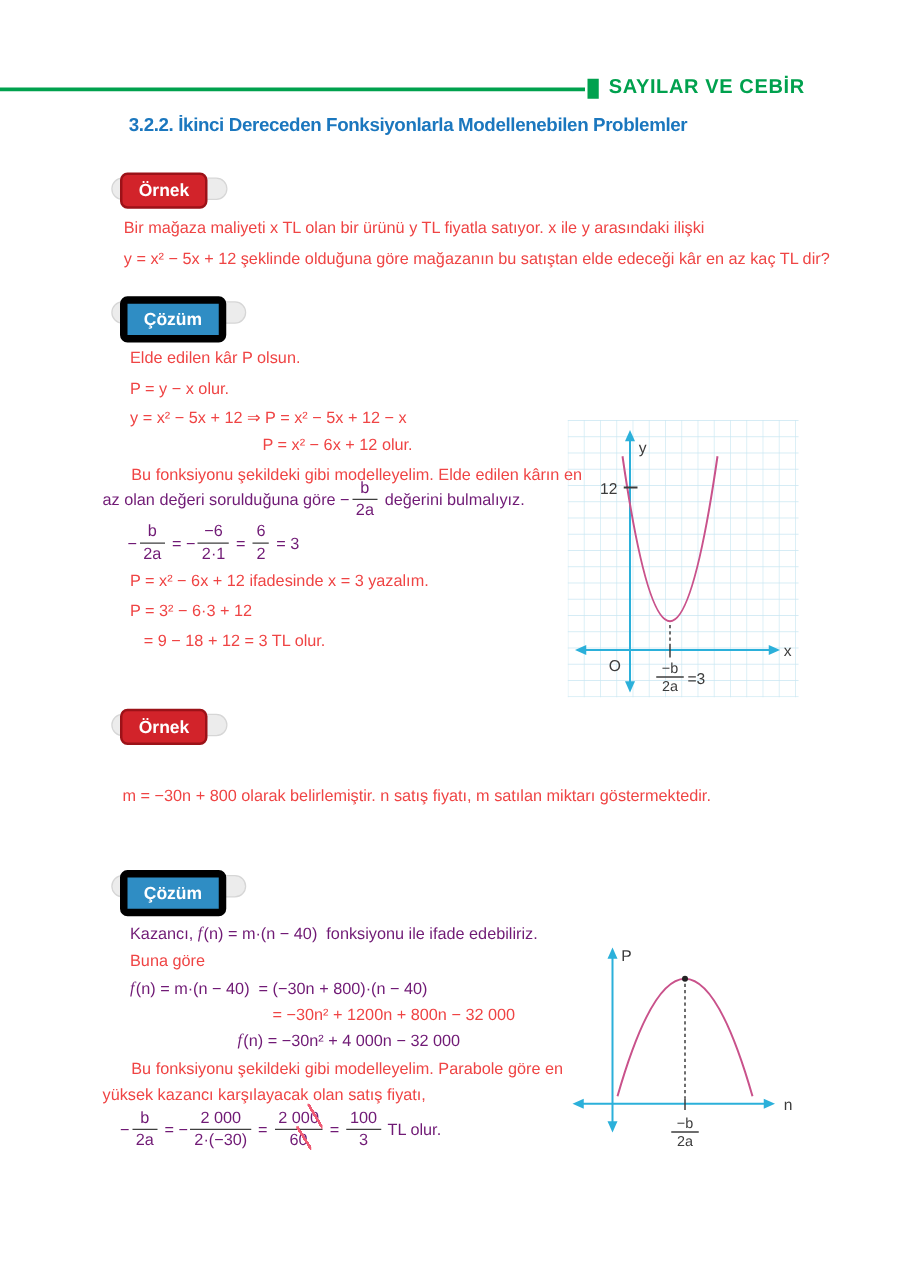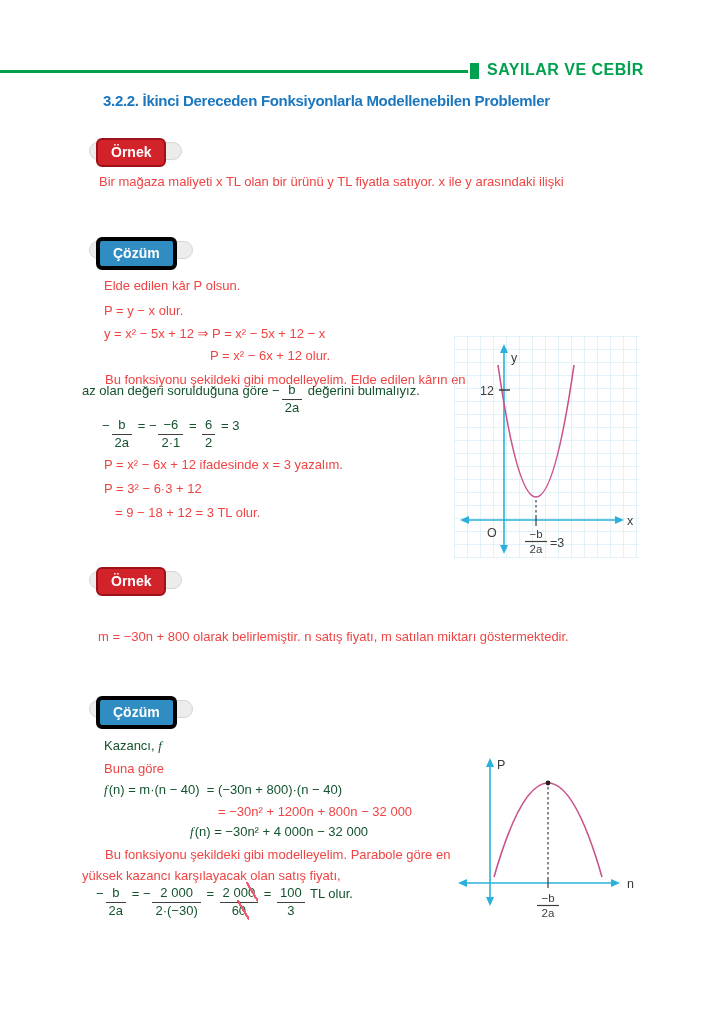--- a/index.html
+++ b/index.html
@@ -14,26 +14,26 @@
   .sectitle{position:absolute;left:103px;top:92px;font-size:15px;font-weight:bold;
             letter-spacing:-.3px;color:#1b77be;white-space:nowrap;}
 
   
   .badge-wrap{position:absolute;left:96px;height:20px;}
   .badge-pill{position:absolute;left:-7px;top:4px;right:-16px;bottom:-2px;background:#ececec;
               border:1px solid #d6d6d6;border-radius:15px;}
   .badge-btn{position:relative;display:inline-block;padding:4px 13px 5px;border-radius:6px;
              font-size:14px;font-weight:bold;color:#ffffff;white-space:nowrap;}
   .badge-red{background:#d2232a;border:2px solid #9c1218;}
-  .badge-blue{background:#2f8dc4;border:4px solid #000000;}
+  .badge-blue{background:#2f8dc4;border:6px solid #000000;}
 
   
   .t{position:absolute;white-space:nowrap;font-size:13px;color:#ef4444;}
-  .mrow{position:absolute;white-space:nowrap;font-size:13px;color:#14532d;
-        display:flex;}
+  .mrow{position:absolute;white-space:nowrap;font-size:13px;color:#701a75;
+        display:flex;align-items:center;}
   .mt{white-space:pre;}
   .fi{font-style:italic;font-family:"Liberation Serif","DejaVu Serif",serif;padding-right:1px;}
   .frac{display:inline-block;vertical-align:middle;text-align:center;margin:0 2px;line-height:1.15;}
   .frac .num{display:block;padding:0 3px 1px;border-bottom:1.3px solid #3f3f3f;}
   .frac .den{display:block;padding:1px 3px 0;}
   .x0{position:relative;display:inline-block;}
   .x0::after{content:"";position:absolute;left:-2px;right:-3px;top:-4px;bottom:-1px;
      background:linear-gradient(to top right,transparent 46%,#ef5b74 46%,#ef5b74 57%,transparent 57%);}
 
   .pageno{position:absolute;left:0;top:946px;width:725px;text-align:center;font-size:13px;color:#4a4a4a;}
@@ -50,20 +50,21 @@
   <div class="hblock"></div>
   <div class="chapter">SAYILAR VE CEBİR</div>
   <div class="sectitle">3.2.2. İkinci Dereceden Fonksiyonlarla Modellenebilen Problemler</div>
 
   <div class="badge-wrap" style="top:138px">
     <span class="badge-pill"></span>
     <span class="badge-btn badge-red">Örnek</span>
   </div>
 
   <div class="t" style="left:99px;top:174px">Bir mağaza maliyeti x TL olan bir ürünü y TL fiyatla satıyor. x ile y arasındaki ilişki</div>
+  <div class="t" style="left:99px;top:199px">y = x² − 5x + 12 şeklinde olduğuna göre mağazanın bu satıştan elde edeceği kâr en az kaç TL dir?</div>
 
   <div class="badge-wrap" style="top:237px">
     <span class="badge-pill"></span>
     <span class="badge-btn badge-blue">Çözüm</span>
   </div>
 
   <div class="t" style="left:104px;top:278px">Elde edilen kâr P olsun.</div>
   <div class="t" style="left:104px;top:303px">P = y − x olur.</div>
   <div class="t" style="left:104px;top:326px">y = x² − 5x + 12 ⇒ P = x² − 5x + 12 − x</div>
   <div class="t" style="left:210px;top:348px">P = x² − 6x + 12  olur.</div>
@@ -140,20 +141,21 @@
   <div class="t" style="left:98px;top:629px">m = −30n + 800  olarak belirlemiştir. n satış fiyatı, m satılan miktarı göstermektedir.</div>
 
   <div class="badge-wrap" style="top:696px">
     <span class="badge-pill"></span>
     <span class="badge-btn badge-blue">Çözüm</span>
   </div>
 
   <div class="mrow" style="left:104px;top:738px">
       <span class="mt">Kazancı, </span>
       <span class="fi">f</span>
+      <span class="mt">(n) = m·(n − 40)  fonksiyonu ile ifade edebiliriz.</span>
     </div>
   <div class="t" style="left:104px;top:761px">Buna göre</div>
   <div class="mrow" style="left:104px;top:782px">
       <span class="fi">f</span>
       <span class="mt">(n) = m·(n − 40)  = (−30n + 800)·(n − 40)</span>
     </div>
   <div class="t" style="left:218px;top:804px">= −30n² + 1200n + 800n − 32 000</div>
   <div class="mrow" style="left:190px;top:824px">
       <span class="fi">f</span>
       <span class="mt">(n) = −30n² + 4 000n − 32 000</span>

